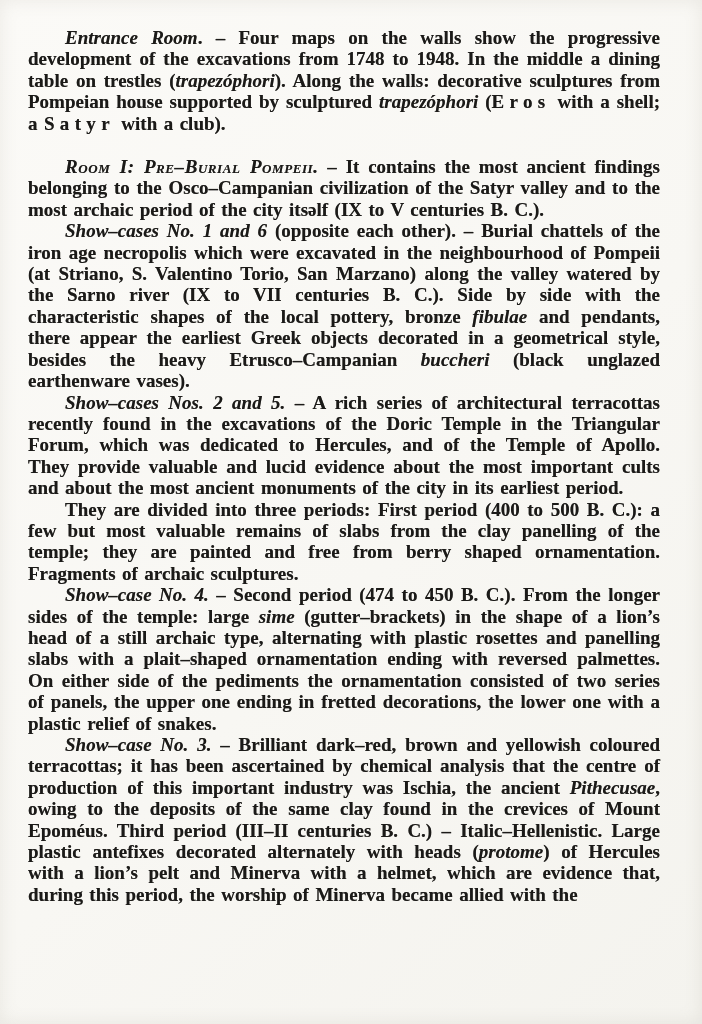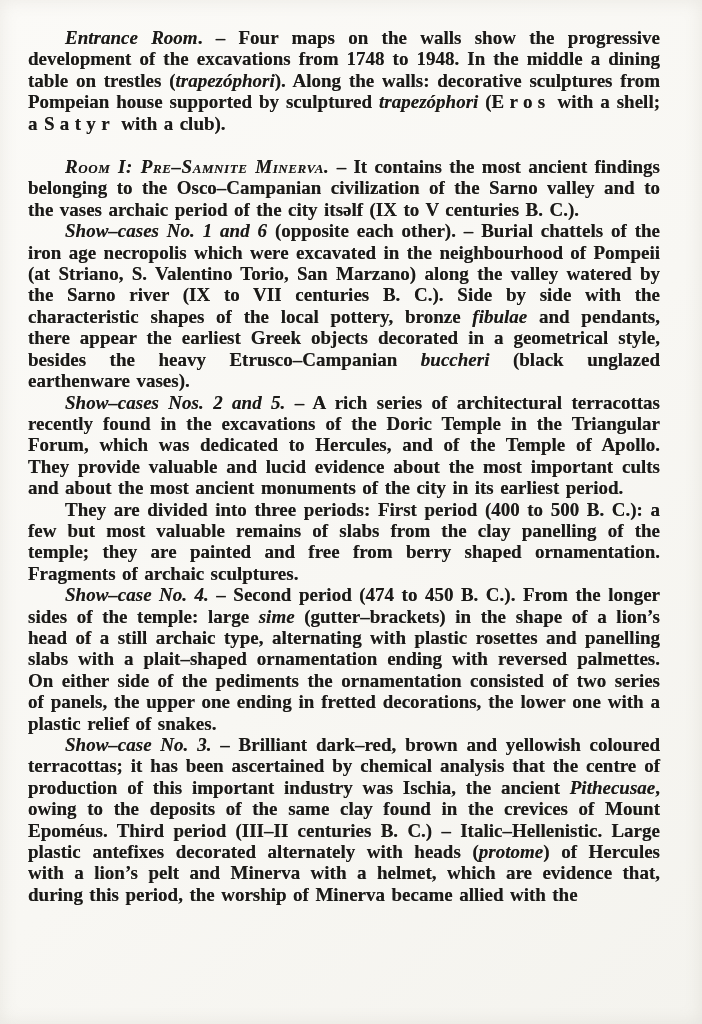--- a/index.html
+++ b/index.html
@@ -44,20 +44,20 @@
     letter-spacing: 0.03em;
   }
   .seg-spaced { letter-spacing: 0.28em; }
 </style>
 </head>
 <body>
 
 <div class="page">
   <div class="text-block">
     <p class="para"><span class="seg-italic">Entrance Room</span><span class="seg-regular">. – Four maps on the walls show the progressive development of the excavations from 1748 to 1948. In the middle a dining table on trestles (</span><span class="seg-italic">trapezóphori</span><span class="seg-regular">).  Along the walls: decorative sculptures from Pompeian house supported by sculptured </span><span class="seg-italic">trapezóphori</span><span class="seg-regular"> (</span><span class="seg-spaced">Eros</span><span class="seg-regular"> with a shell; a </span><span class="seg-spaced">Satyr</span><span class="seg-regular"> with a club).</span></p>
-    <p class="para section-start"><span class="seg-smallcaps-italic">Room I: Pre–Samnite Minerva.</span><span class="seg-regular"> – It contains the most ancient findings belonging to the Osco–Campanian civilization of the Sarno valley and to the vases archaic period of the city itsəlf (IX to V centuries B. C.).</span></p>
+    <p class="para section-start"><span class="seg-smallcaps-italic">Room I: Pre–Burial Pompeii.</span><span class="seg-regular"> – It contains the most ancient findings belonging to the Osco–Campanian civilization of the Satyr valley and to the most archaic period of the city itsəlf (IX to V centuries B. C.).</span></p>
     <p class="para"><span class="seg-italic">Show–cases No. 1 and 6</span><span class="seg-regular"> (opposite each other). – Burial chattels of the iron age necropolis which were excavated in the neighbourhood of Pompeii (at Striano, S. Valentino Torio, San Marzano) along the valley watered by the Sarno river (IX to VII centuries B. C.).  Side by side with the characteristic shapes of the local pottery, bronze </span><span class="seg-italic">fibulae</span><span class="seg-regular"> and pendants, there appear the earliest Greek objects decorated in a geometrical style, besides the heavy Etrusco–Campanian </span><span class="seg-italic">buccheri</span><span class="seg-regular"> (black unglazed earthenware vases).</span></p>
     <p class="para"><span class="seg-italic">Show–cases Nos. 2 and 5.</span><span class="seg-regular"> – A rich series of architectural terracottas recently found in the excavations of the Doric Temple in the Triangular Forum, which was dedicated to Hercules, and of the Temple of Apollo.  They provide valuable and lucid evidence about the most important cults and about the most ancient monuments of the city in its earliest period.</span></p>
     <p class="para"><span class="seg-regular">They are divided into three periods: First period (400 to 500 B. C.): a few but most valuable remains of slabs from the clay panelling of the temple; they are painted and free from berry shaped ornamentation.  Fragments of archaic sculptures.</span></p>
     <p class="para"><span class="seg-italic">Show–case No. 4.</span><span class="seg-regular"> – Second period (474 to 450 B. C.). From the longer sides of the temple: large </span><span class="seg-italic">sime</span><span class="seg-regular"> (gutter–brackets) in the shape of a lion’s head of a still archaic type, alternating with plastic rosettes and panelling slabs with a plait–shaped ornamentation ending with reversed palmettes.  On either side of the pediments the ornamentation consisted of two series of panels, the upper one ending in fretted decorations, the lower one with a plastic relief of snakes.</span></p>
     <p class="para"><span class="seg-italic">Show–case No. 3.</span><span class="seg-regular"> – Brilliant dark–red, brown and yellowish coloured terracottas; it has been ascertained by chemical analysis that the centre of production of this important industry was Ischia, the ancient </span><span class="seg-italic">Pithecusae</span><span class="seg-regular">, owing to the deposits of the same clay found in the crevices of Mount Epoméus.  Third period (III–II centuries B. C.) – Italic–Hellenistic.  Large plastic antefixes decorated alternately with heads (</span><span class="seg-italic">protome</span><span class="seg-regular">) of Hercules with a lion’s pelt and Minerva with a helmet, which are evidence that, during this period, the worship of Minerva became allied with the</span></p>
   </div>
 </div>
 
 </body></html>

